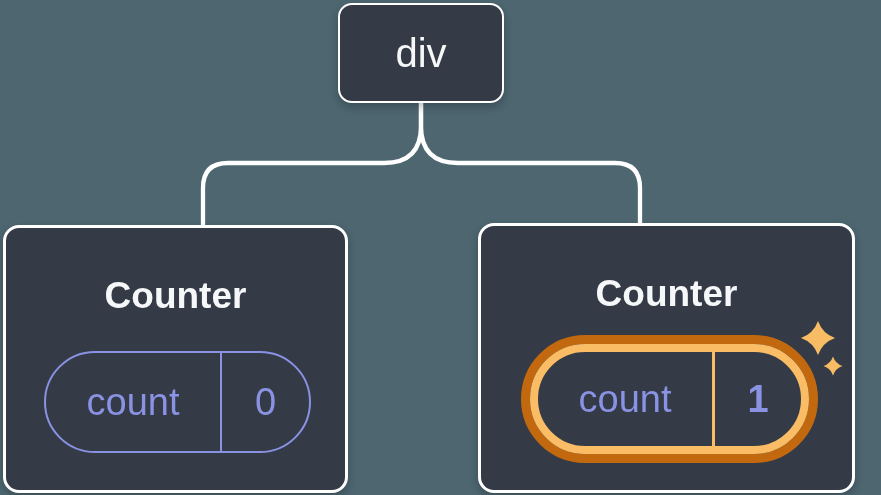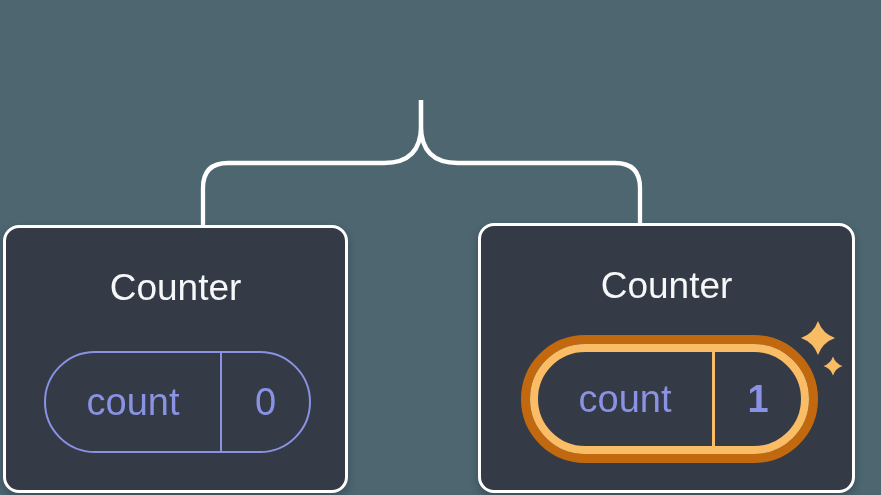--- a/index.html
+++ b/index.html
@@ -29,22 +29,22 @@
   }
   .root-node{
     left:338px;top:3px;width:166px;height:100px;border-radius:14px;
     border-width:2.5px;display:flex;align-items:center;justify-content:center;
     color:var(--text);font-size:40px;z-index:2;
   }
   .counter-node{border-radius:16px;z-index:2;}
   .counter-left{left:3px;top:225px;width:345px;height:268px;}
   .counter-right{left:478px;top:223px;width:377px;height:270px;}
   .counter-title{
-    position:absolute;top:40px;left:0;right:0;text-align:center;
-    color:var(--text);font-size:37px;font-weight:400;line-height:40px;
+    position:absolute;top:48px;left:0;right:0;text-align:center;
+    color:var(--text);font-size:37px;font-weight:700;line-height:40px;
   }
   .state-pill{
     position:absolute;left:38px;top:123px;width:267px;height:102px;
     border:2px solid var(--state-accent);border-radius:51px;
     display:flex;align-items:stretch;color:var(--state-accent);
   }
   .state-pill .cell-key{
     flex:0 0 174px;display:flex;align-items:center;justify-content:center;
     font-size:38px;
   }
@@ -75,20 +75,23 @@
 </head>
 <body>
 
 <div class="canvas">
 
   <svg class="layer" viewBox="0 0 881 495">
     <path class="connector-path" d="M421 100 L421 126 Q421 163 384 163 L228 163 Q203 163 203 188 L203 227"></path>
     <path class="connector-path" d="M421 100 L421 126 Q421 163 458 163 L615 163 Q640 163 640 188 L640 226"></path>
   </svg>
 
+  <div class="node root-node">
+    <span>div</span>
+  </div>
 
   <div class="node counter-node counter-left">
     <div class="counter-title">Counter</div>
     <div class="state-pill">
       <div class="cell-key">count</div>
       <div class="divider"></div>
       <div class="cell-val">0</div>
     </div>
   </div>
 

